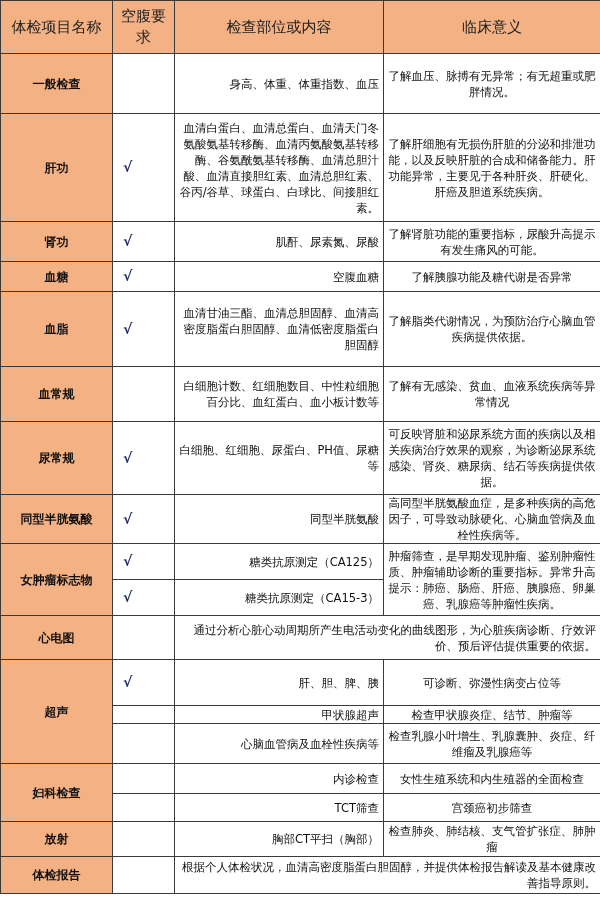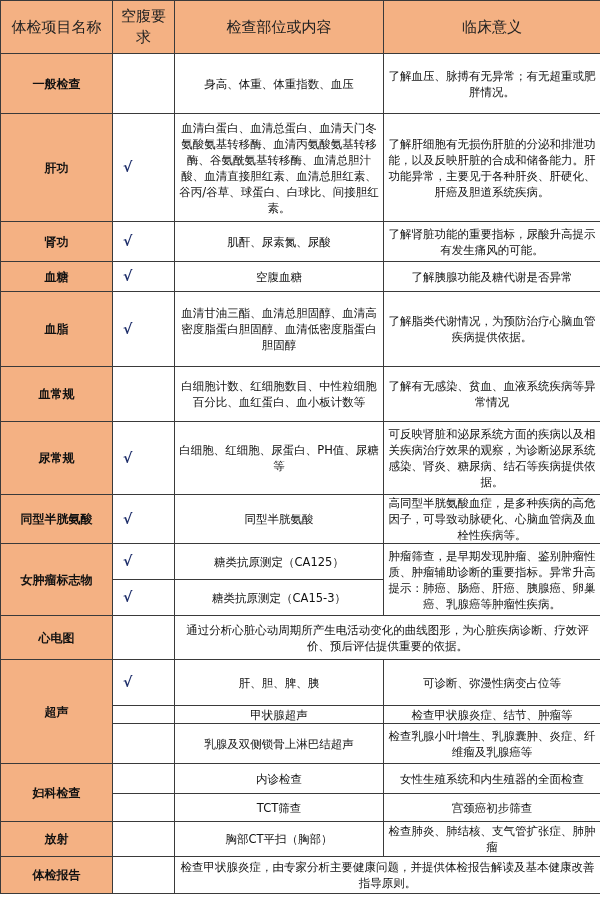--- a/index.html
+++ b/index.html
@@ -3,21 +3,21 @@
 <meta charset="utf-8">
 <style>
   html,body{margin:0;padding:0;background:#ffffff;}
   body{width:600px;height:906px;overflow:hidden;font-family:"DejaVu Sans","Liberation Sans",sans-serif;}
   table{border-collapse:collapse;width:600px;table-layout:fixed;}
   td,th{border:1px solid #3a3a3a;padding:0 4px;vertical-align:middle;font-size:11.5px;line-height:16px;color:#111;}
   th{background:#f4b183;font-weight:normal;font-size:15px;line-height:21px;text-align:center;color:#222;}
   td.name{background:#f4b183;text-align:center;font-weight:bold;font-size:12px;}
   td.fast{text-align:left;padding-left:10px;}
   .check{color:#1f2f6b;font-weight:bold;font-size:14px;}
-  td.content{text-align:center;}
+  td.content{text-align:right;}
   td.meaning{text-align:center;}
 </style>
 </head>
 <body>
 
 <table>
   <colgroup>
     <col style="width:112px">
       <col style="width:62px">
       <col style="width:209px">
@@ -104,21 +104,21 @@
       <td class="content">肝、胆、脾、胰</td>
       <td class="meaning">可诊断、弥漫性病变占位等</td>
     </tr>
     <tr style="height:18px">
       <td class="fast"><span class="check"></span></td>
       <td class="content">甲状腺超声</td>
       <td class="meaning">检查甲状腺炎症、结节、肿瘤等</td>
     </tr>
     <tr style="height:40px">
       <td class="fast"><span class="check"></span></td>
-      <td class="content">乳腺及双侧锁骨上淋巴结超声</td>
+      <td class="content">心脑血管病及血栓性疾病等</td>
       <td class="meaning">检查乳腺小叶增生、乳腺囊肿、炎症、纤维瘤及乳腺癌等</td>
     </tr>
 
     <tr style="height:30px">
       <td class="name" rowspan="2">妇科检查</td>
       <td class="fast"><span class="check"></span></td>
       <td class="content">内诊检查</td>
       <td class="meaning">女性生殖系统和内生殖器的全面检查</td>
     </tr>
     <tr style="height:28px">
@@ -130,16 +130,16 @@
     <tr style="height:35px">
       <td class="name">放射</td>
       <td class="fast"><span class="check"></span></td>
       <td class="content">胸部CT平扫（胸部）</td>
       <td class="meaning">检查肺炎、肺结核、支气管扩张症、肺肿瘤</td>
     </tr>
 
     <tr style="height:37px">
       <td class="name">体检报告</td>
       <td class="fast"><span class="check"></span></td>
-      <td class="content" colspan="2">检查甲状腺炎症，由专家分析主要健康问题，并提供体检报告解读及基本健康改善指导原则。</td>
+      <td class="content" colspan="2">根据个人体检状况，血清高密度脂蛋白胆固醇，并提供体检报告解读及基本健康改善指导原则。</td>
     </tr>
   </tbody>
 </table>
 
 </body></html>

